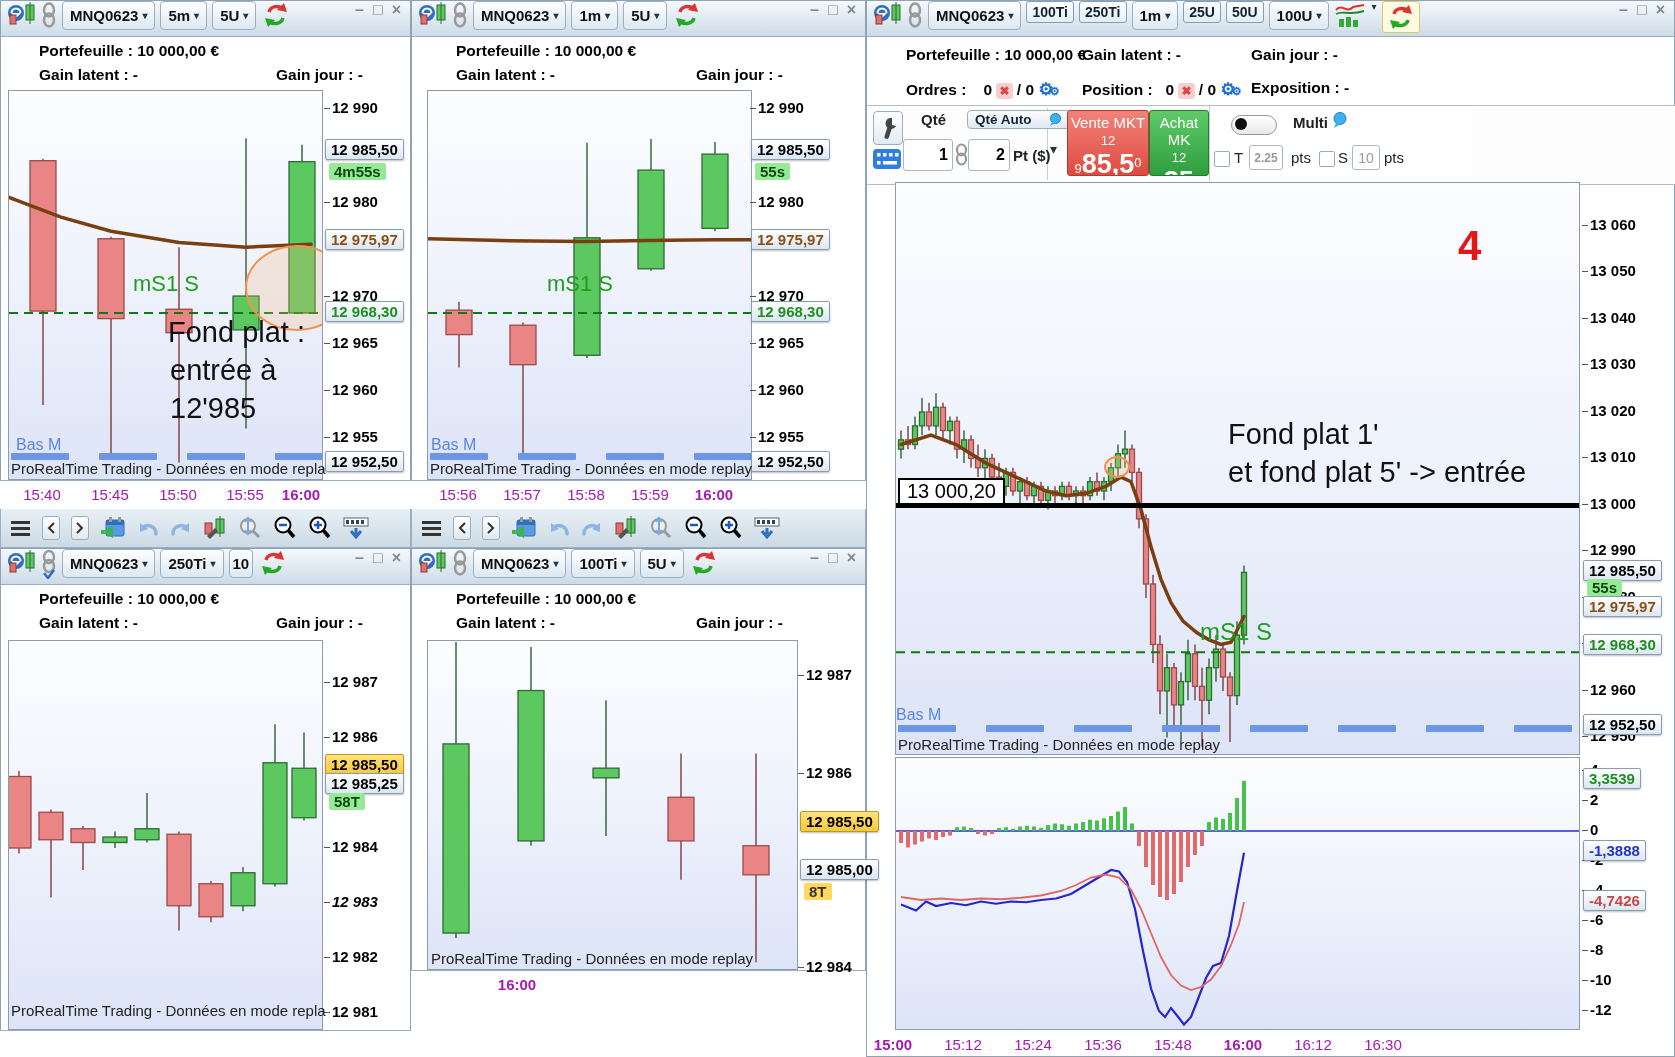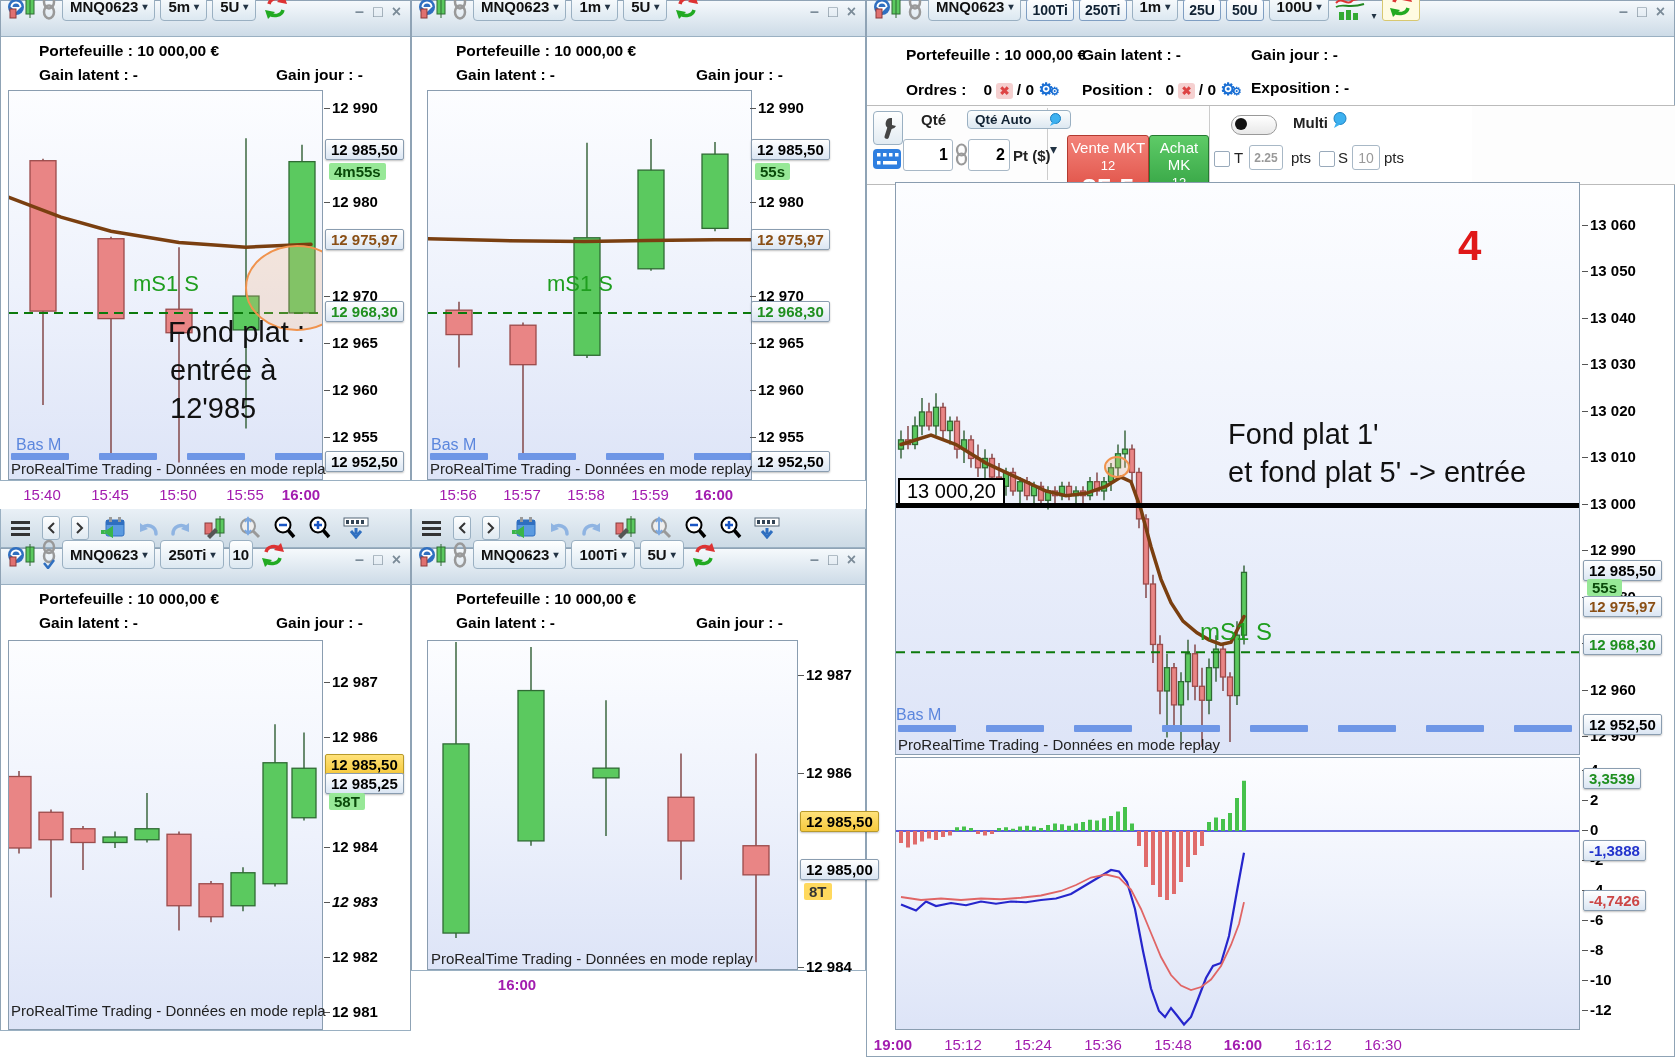--- a/index.html
+++ b/index.html
@@ -1,19 +1,19 @@
 <!DOCTYPE html>
 <html><head>
 <meta charset="utf-8">
 <style>
   html,body{margin:0;padding:0;background:#fff;}
   body{width:1675px;height:1057px;position:relative;font-family:"Liberation Sans",sans-serif;overflow:hidden;}
   #root{position:absolute;inset:0;}
   .panel{position:absolute;background:#fff;border:1px solid #8fa3b5;box-sizing:border-box;}
-  .titlebar{position:absolute;left:0;right:0;top:0;height:36px;background:linear-gradient(#f5f9fc,#cddbe7);border-bottom:1px solid #9ab0c2;display:flex;align-items:flex-end;gap:5px;padding:15px 5px;box-sizing:border-box;}
+  .titlebar{position:absolute;left:0;right:0;top:0;height:36px;background:linear-gradient(#f5f9fc,#cddbe7);border-bottom:1px solid #9ab0c2;display:flex;align-items:flex-start;gap:5px;padding:0 5px;box-sizing:border-box;}
   .tbtn{height:27px;display:inline-flex;align-items:center;gap:4px;padding:0 7px;background:linear-gradient(#feffff,#dce8f1);border:1px solid #9ab0c2;border-radius:4px;font-weight:700;font-size:15px;color:#111;white-space:nowrap;}
   .tbtn.clip{max-width:30px;overflow:hidden;padding:0 3px;}
   .sqbtn{border:1px solid #7f9ec2;background:linear-gradient(#fff,#e4edf5);border-radius:3px;padding:2px 5px;font-weight:700;font-size:14px;color:#123;}
   .caret{font-size:10px;color:#234;}
   .wctl{margin-left:auto;display:flex;gap:9px;color:#7b8b98;font-size:16px;font-weight:700;padding-right:4px;}
   .wctl span{cursor:default;}
   .ticn{display:inline-flex;align-items:center;justify-content:center;}
   .hdr{position:absolute;font-weight:700;font-size:15.5px;color:#000;white-space:nowrap;}
   .plotsvg{background:linear-gradient(180deg,#fcfdff 0%,#eef2fc 50%,#dde4f7 100%);border:1px solid #8a9db0;box-sizing:border-box;}
   .tick{position:absolute;font-size:15px;font-weight:700;color:#000;white-space:nowrap;}
@@ -29,21 +29,21 @@
   .timelab.b{font-weight:700;}
   .footer{position:absolute;font-size:15px;color:#222;white-space:nowrap;}
   .anno{position:absolute;white-space:nowrap;}
   .lvlbox{position:absolute;background:#fff;border:2px solid #000;padding:0 7px;white-space:nowrap;}
   .toolbar{position:absolute;height:40px;background:linear-gradient(#e9f0f6,#ccdae5);border:1px solid #9ab0c2;display:flex;align-items:center;gap:11px;padding:0 10px;box-sizing:border-box;}
   .tbtn2{width:16px;height:22px;background:linear-gradient(#fff,#dfe9f1);border:1px solid #9ab0c2;border-radius:3px;display:inline-flex;align-items:center;justify-content:center;}
   .strip{position:absolute;background:#fff;border-top:1px solid #9ab0c2;}
   .inpt{border:1px solid #a8b8c6;border-radius:3px;background:#fff;font-family:"Liberation Sans",sans-serif;font-size:16px;font-weight:700;text-align:right;padding:0 4px;box-sizing:border-box;}
   .inpt.grey{color:#999;font-weight:400;text-align:center;}
   .grpbtn{background:linear-gradient(#fdfefe,#dde8f1);border:1px solid #9ab0c2;border-radius:4px;font-size:13.5px;font-weight:700;color:#123;display:inline-flex;align-items:center;gap:4px;padding:1px 7px;}
-  .mktbtn{position:absolute;border-radius:3px;color:#fff;text-align:center;overflow:hidden;box-sizing:border-box;margin-top:25px;}
+  .mktbtn{position:absolute;border-radius:3px;color:#fff;text-align:center;overflow:hidden;box-sizing:border-box;}
   .mktbtn .l1{font-size:15px;margin-top:3px;}
   .mktbtn .psm{font-size:13px;vertical-align:baseline;}
   .mktbtn .pbg{font-size:27px;font-weight:700;}
   .mktbtn sup{font-size:13px;}
   .sell{background:linear-gradient(#f3837a,#dd4a3f);border:1px solid #b23a30;}
   .buy{background:linear-gradient(#5ecb67,#2f9e3f);border:1px solid #267a31;}
   .toggle{position:absolute;width:44px;height:18px;border:1px solid #999;border-radius:10px;background:linear-gradient(#fff,#e8e8e8);}
   .toggle .knob{position:absolute;left:3px;top:2px;width:12px;height:12px;border-radius:50%;background:#111;}
   .cb{position:absolute;width:14px;height:14px;border:1px solid #9ab;background:#fff;border-radius:2px;}
   .lbl{position:absolute;font-size:15px;color:#222;white-space:nowrap;}
@@ -809,21 +809,21 @@
     <div class="tick" style="left: 1590px; top: 541px;">12 990</div>
     <div class="tick" style="left: 1590px; top: 588px;">12 980</div>
     <div class="tick" style="left: 1590px; top: 634px;">12 970</div>
     <div class="tick" style="left: 1590px; top: 681px;">12 960</div>
     <div class="tick" style="left: 1590px; top: 727px;">12 950</div>
     <div class="pricebox " style="left: 1583px; top: 560px;">12 985,50</div>
     <div class="pricebox brown" style="left: 1583px; top: 596px;">12 975,97</div>
     <div class="pricebox green" style="left: 1583px; top: 634px;">12 968,30</div>
     <div class="pricebox " style="left: 1583px; top: 714px;">12 952,50</div>
     <div class="badge " style="left: 1587px; top: 579px;">55s</div>
-    <div class="timelab b" style="left: 893px; top: 1036px;">19:00</div>
+    <div class="timelab b" style="left: 893px; top: 1036px;">15:00</div>
     <div class="timelab" style="left: 963px; top: 1036px;">15:12</div>
     <div class="timelab" style="left: 1033px; top: 1036px;">15:24</div>
     <div class="timelab" style="left: 1103px; top: 1036px;">15:36</div>
     <div class="timelab" style="left: 1173px; top: 1036px;">15:48</div>
     <div class="timelab b" style="left: 1243px; top: 1036px;">16:00</div>
     <div class="timelab" style="left: 1313px; top: 1036px;">16:12</div>
     <div class="timelab" style="left: 1383px; top: 1036px;">16:30</div>
     <div class="footer" style="left: 898px; top: 736px;">ProRealTime Trading - Données en mode replay</div>
     <div class="lvlbox" style="left: 898px; top: 478px; font: 20px &quot;Liberation Sans&quot;, sans-serif; color: rgb(0, 0, 0);">13 000,20</div>
     <div class="anno" style="left: 1458px; top: 222px; font: bold 42px &quot;Liberation Sans&quot;, sans-serif; color: rgb(224, 24, 24);">4</div>

